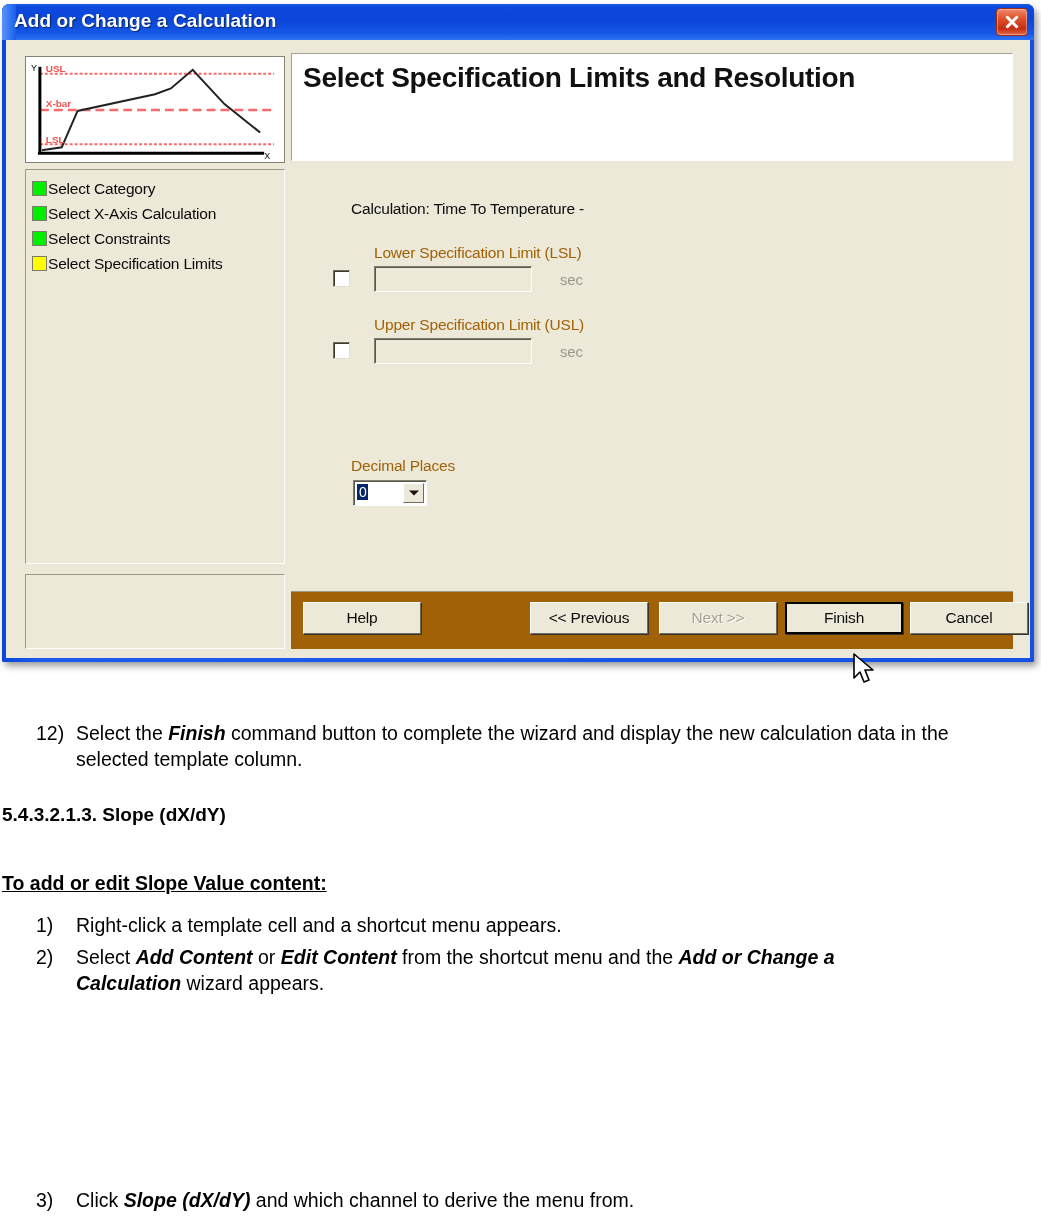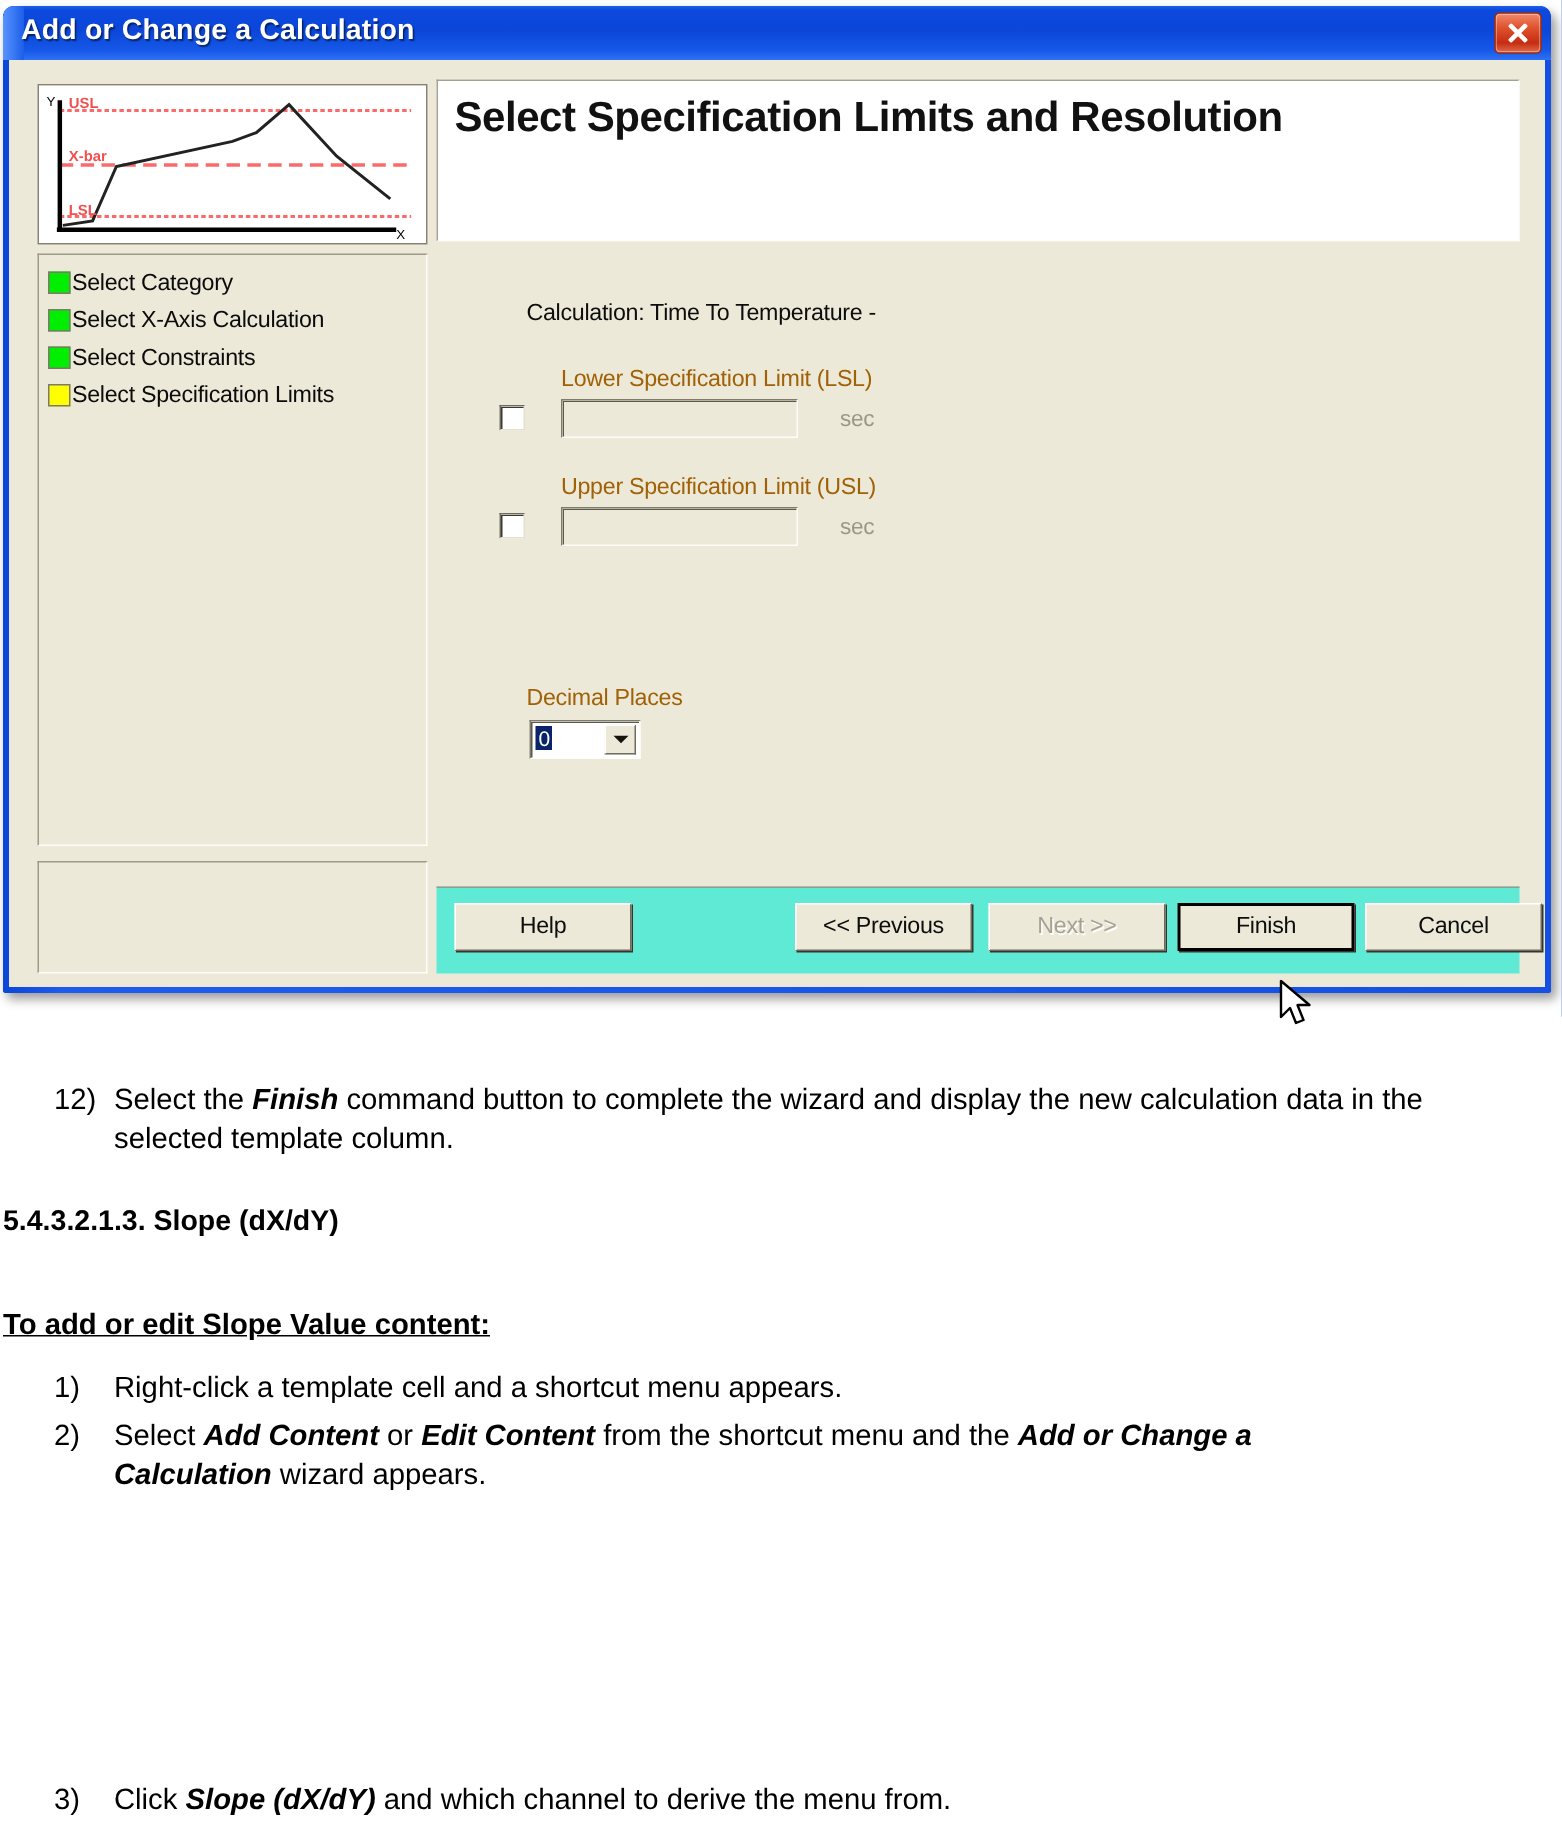--- a/index.html
+++ b/index.html
@@ -196,21 +196,21 @@
   .combo-arrowbtn:after {
     content:""; position:absolute; left:50%; top:50%;
     transform:translate(-50%,-50%);
     border-left:5px solid transparent; border-right:5px solid transparent;
     border-top:5px solid #15130c;
   }
 
   
   .btnbar {
     position:absolute; left:0; top:538px; width:722px; height:58px;
-    background:#5eead4;
+    background:#a16207;
     border-top:1px solid #9d9a8a;
     box-sizing:border-box;
   }
   .btn {
     position:absolute; top:10px; height:32px;
     background:#ece9d8;
     border:1px solid #ffffff;
     border-right-color:#6f6c5e; border-bottom-color:#6f6c5e;
     box-shadow: 1px 1px 0 #36342c;
     box-sizing:border-box;

